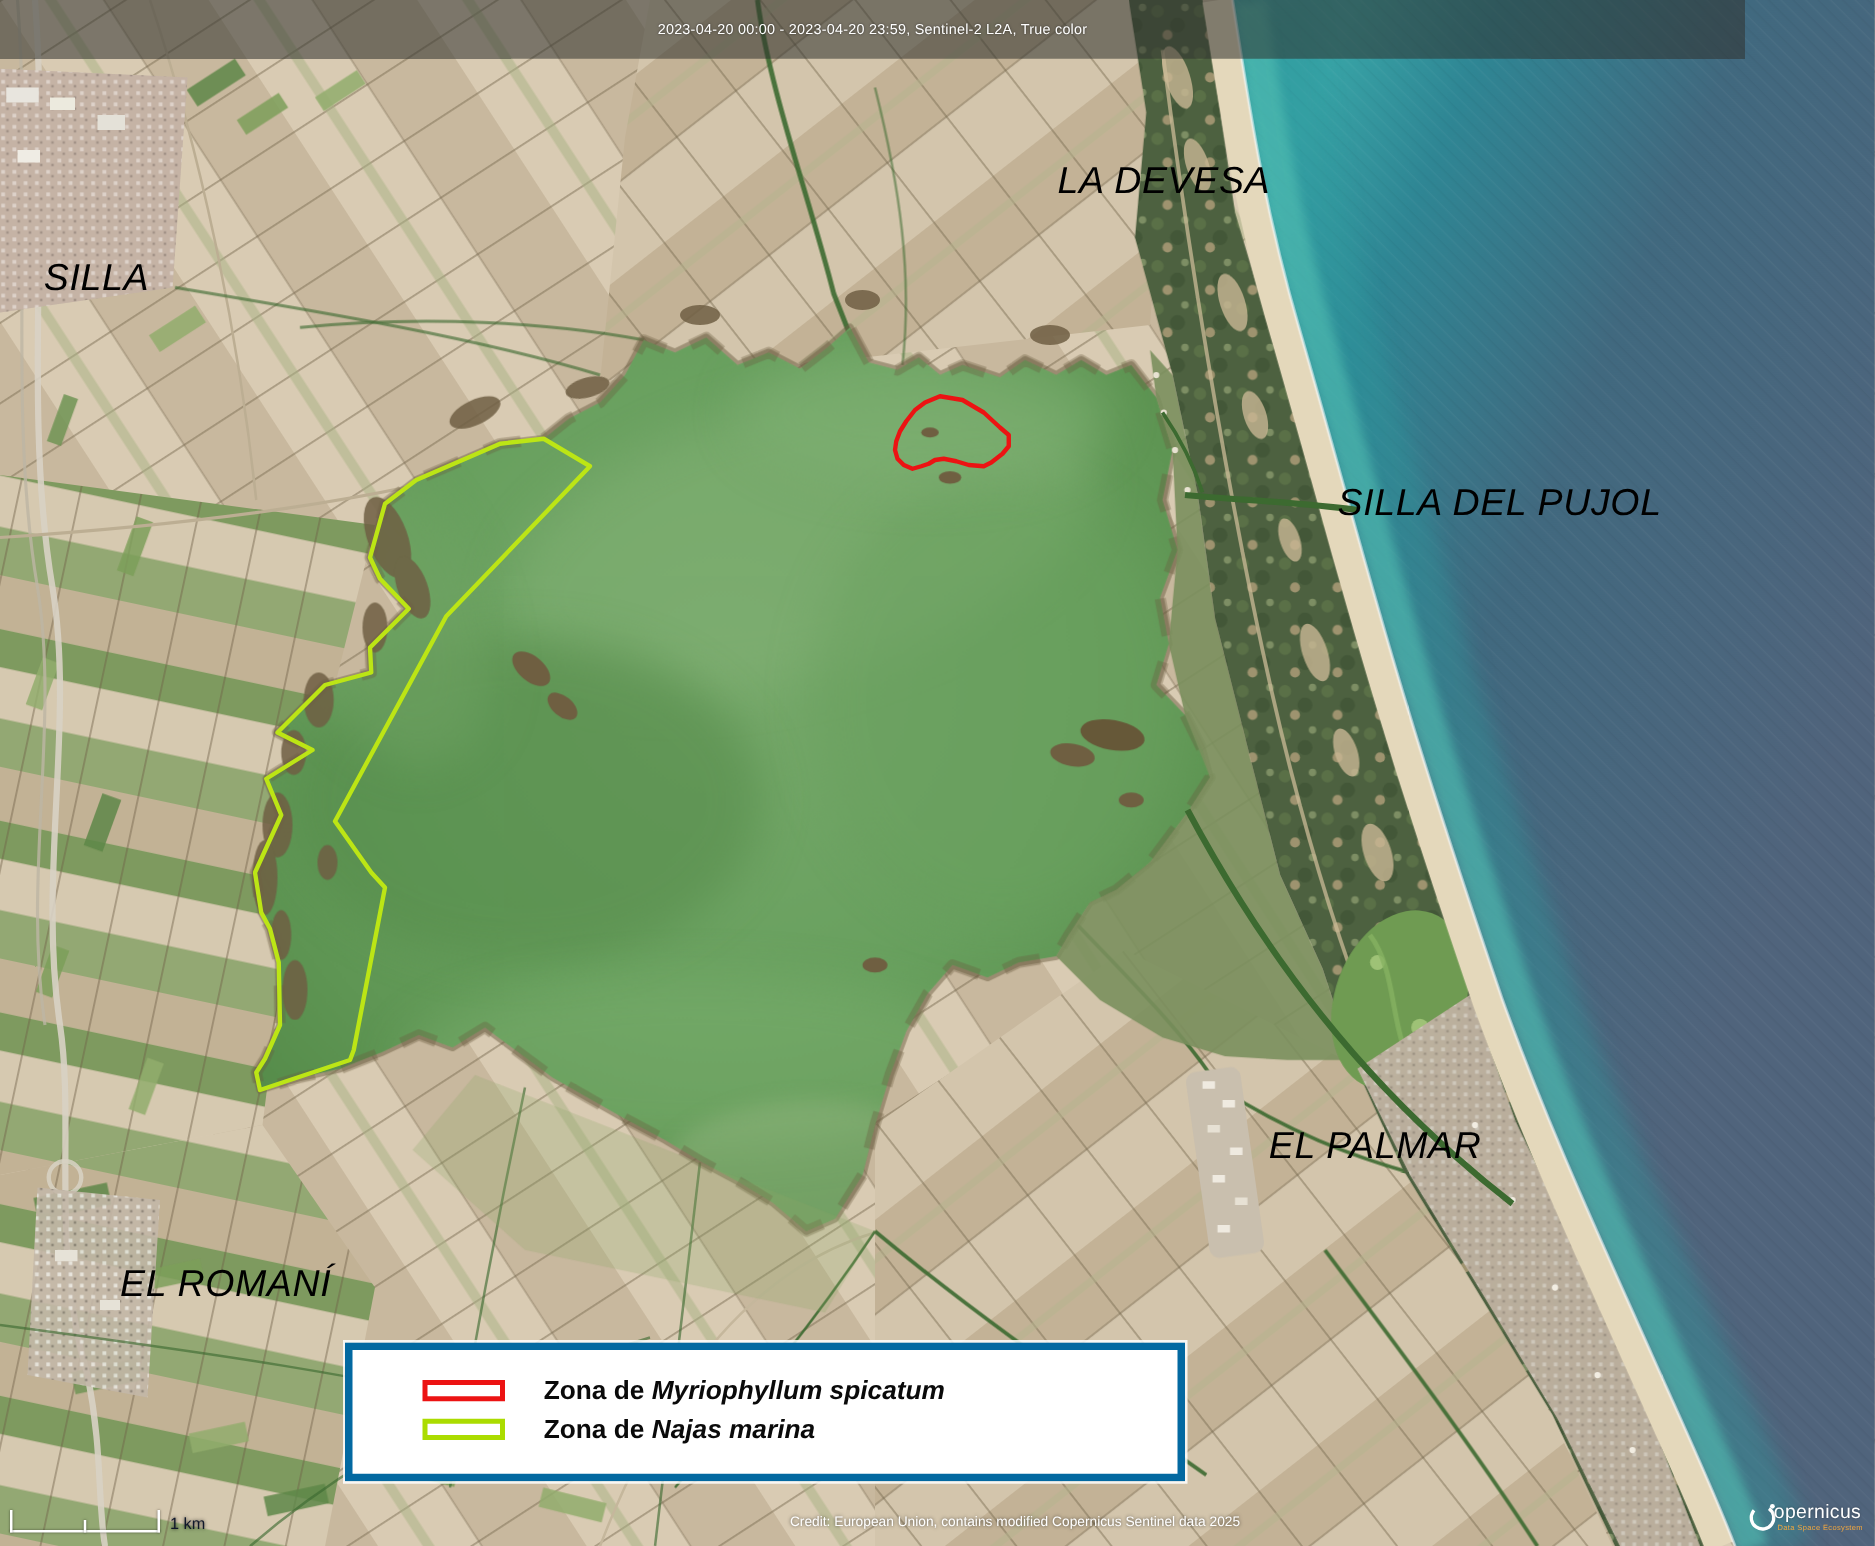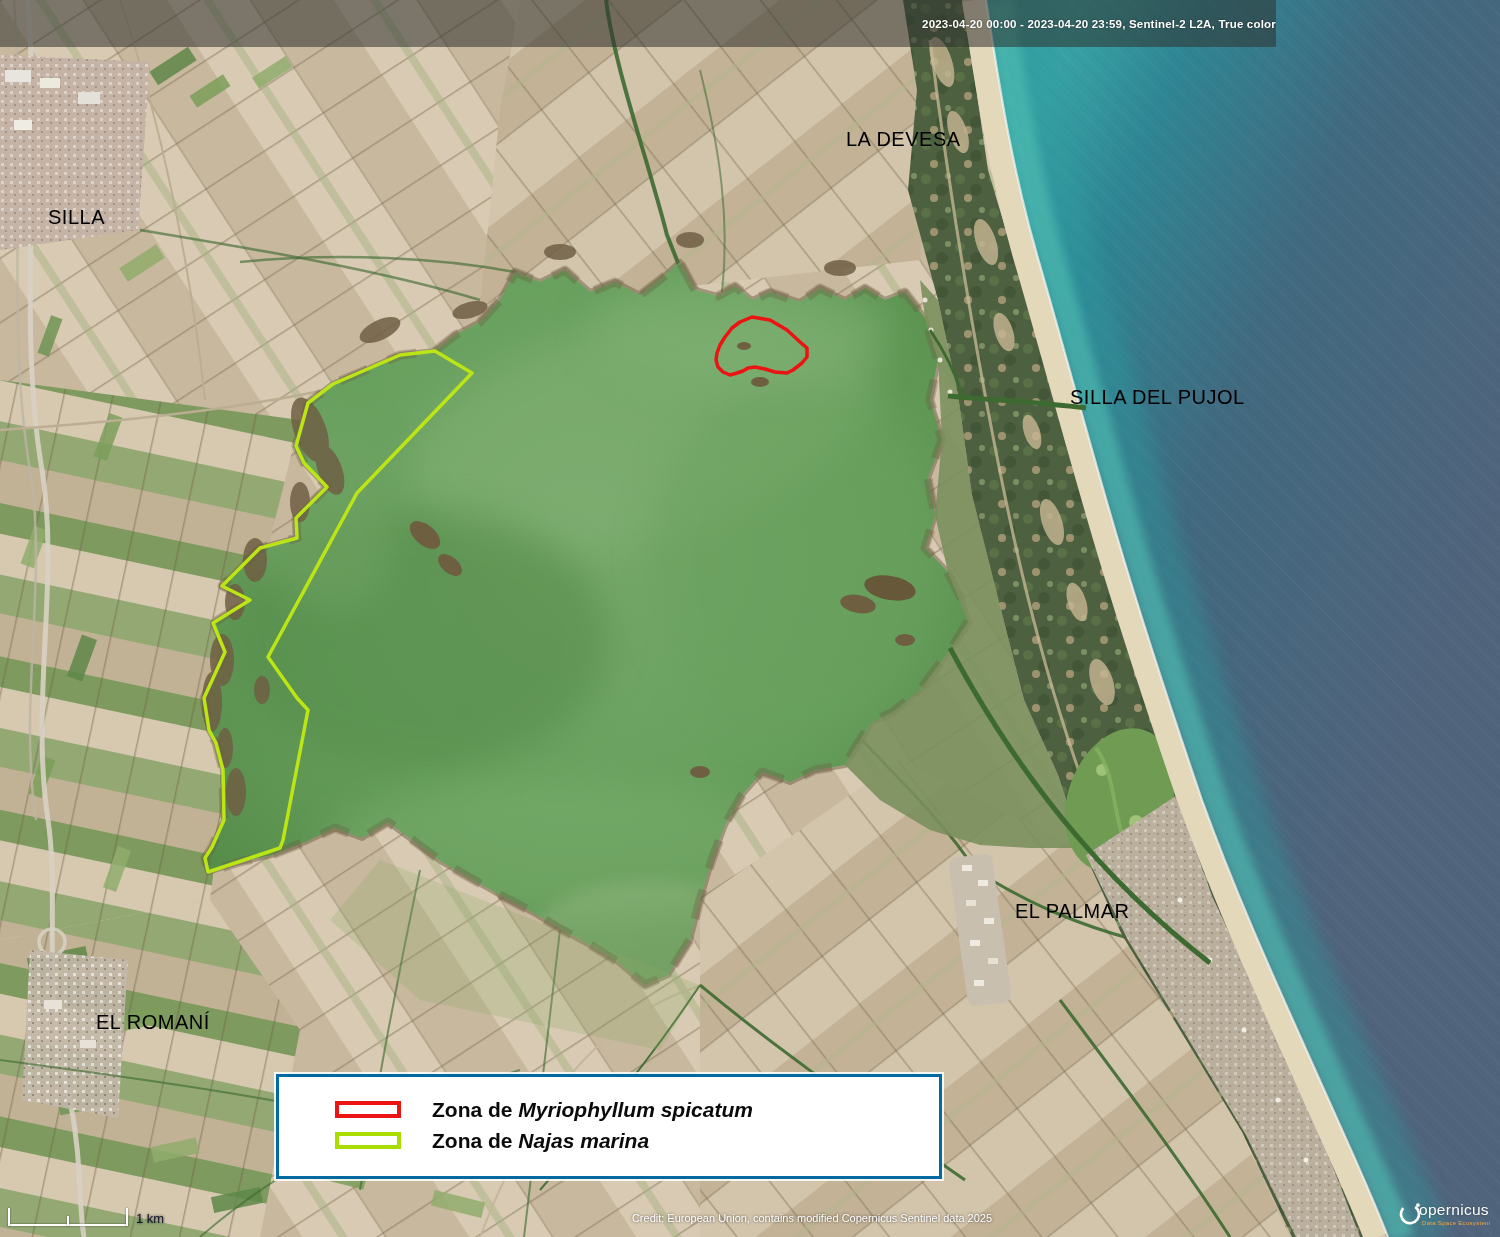--- a/index.html
+++ b/index.html
@@ -1,30 +1,30 @@
 <!DOCTYPE html>
 <html><head>
 <meta charset="utf-8">
 <style>
   html,body{margin:0;padding:0;background:#222;}
   .stage{position:relative;width:1500px;height:1237px;overflow:hidden;
          font-family:"Liberation Sans",sans-serif;background:#cdbda4;}
   .stage svg.map{position:absolute;left:0;top:0;}
   
-  .topbar{position:absolute;left:0;top:0;width:1276px;height:47px;
+  .topbar{position:absolute;left:0;top:0;width:1396px;height:47px;
           background:rgba(48,50,46,.55);z-index:20;display:flex;
-          align-items:center;justify-content:flex-end;font-weight:bold;}
+          align-items:center;justify-content:center;}
   .topbar span{color:#fff;font-size:11.5px;letter-spacing:.2px;
                text-shadow:0 0 2px rgba(0,0,0,.6);}
   
-  .lbl{position:absolute;color:#000;font-size:20px;letter-spacing:.5px;
-       white-space:nowrap;z-index:12;}
+  .lbl{position:absolute;color:#000;font-size:30px;letter-spacing:.5px;
+       white-space:nowrap;z-index:12;font-style:italic;}
   
   .legend{position:absolute;left:276px;top:1074px;width:660px;height:99px;
-          background:#fff;border:3px solid #0369a1;outline:2px solid rgba(255,255,255,.85);
+          background:#fff;border:6px solid #0369a1;outline:2px solid rgba(255,255,255,.85);
           z-index:25;}
   .lg-swatch{position:absolute;left:56px;width:58px;height:9px;background:#fff;border-style:solid;border-width:4px;}
   .lg-swatch.red{border-color:#ec1313;}
   .lg-swatch.grn{border-color:#abdc00;}
   .lg-text{position:absolute;left:153px;font-size:21px;font-weight:bold;color:#0a0a0a;white-space:nowrap;}
   .lg-text .sp{font-style:italic;}
   
   .sb{position:absolute;z-index:22;}
   .sb div{position:absolute;background:#fff;box-shadow:0 0 2px rgba(0,0,0,.55);}
   .sb-label{position:absolute;left:136px;top:1211px;color:#0f172a;font-size:13px;
@@ -308,21 +308,21 @@
   </g>
 
   <polygon fill="none" stroke="#ec1313" stroke-width="3.5" stroke-linejoin="round" points="752,317 770,320 787,330 800,342 807,348 807,357 802,363 793,370 787,373 775,372 765,369 755,367 748,368 743,371 737,373 730,375 723,372 718,367 716,360 717,353 720,345 725,337 732,328 740,322"></polygon>
   <polygon fill="none" stroke="#bce515" stroke-width="3.5" stroke-linejoin="round" points="435,351 472,373 357,493 268,657 297,698 308,710 283,840 280,848 208,872 205,858 212,847 224,820 223,770 216,743 209,730 204,698 225,652 213,623 250,600 222,586 260,548 297,538 296,518 327,487 304,463 296,446 308,403 333,384 400,355"></polygon>
 </svg>
 
 <div class="topbar">
   <span>2023-04-20 00:00 - 2023-04-20 23:59, Sentinel-2 L2A, True color</span>
 </div>
 
-<div class="lbl" style="left:48px;top:206px">SILLA</div>
+<div class="lbl" style="left:35px;top:206px">SILLA</div>
 <div class="lbl" style="left:846px;top:128px">LA DEVESA</div>
 <div class="lbl" style="left:1070px;top:386px">SILLA DEL PUJOL</div>
 <div class="lbl" style="left:96px;top:1011px">EL ROMANÍ</div>
 <div class="lbl" style="left:1015px;top:900px">EL PALMAR</div>
 
 <div class="legend">
   <div class="lg-swatch red" style="top:24px"></div>
   <div class="lg-text" style="top:21px">
     <span>Zona de </span><span class="sp">Myriophyllum spicatum</span>
   </div>

